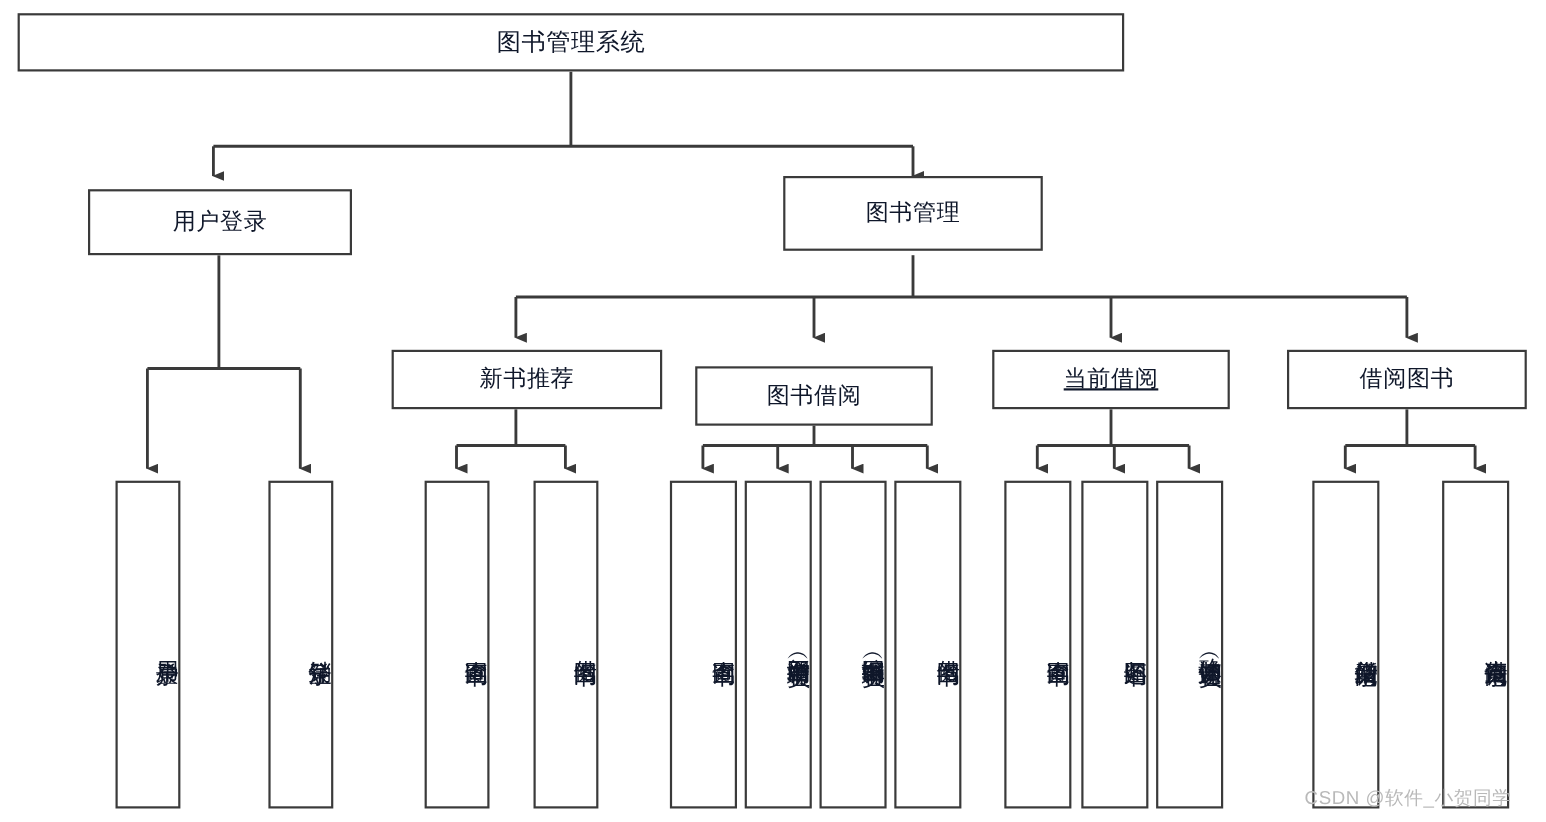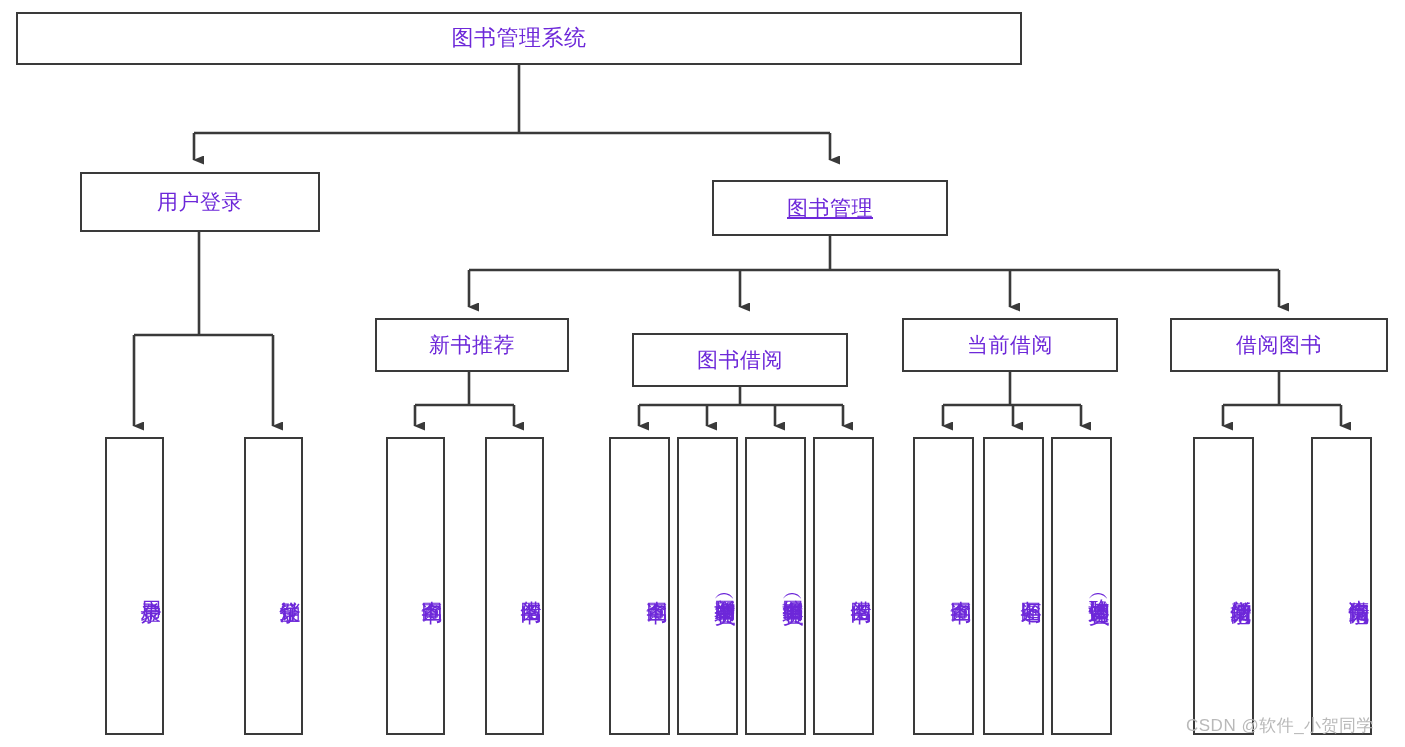--- a/index.html
+++ b/index.html
@@ -26,21 +26,21 @@
     pointer-events: none;
   }
   .node {
     position: absolute;
     box-sizing: border-box;
     border: 2px solid #3a3a3a;
     background: #ffffff;
     display: flex;
     align-items: center;
     justify-content: center;
-    color: #6d28d9;
+    color: #0f172a;
     letter-spacing: 0.5px;
   }
   .node.horizontal {
     font-size: 21px;
     line-height: 1.2;
   }
   .node.root-node {
     font-size: 22px;
   }
   .node.vertical {
@@ -123,31 +123,31 @@
     </g>
   </svg>
 
   <div class="node horizontal root-node" style="left:16px; top:12px; width:1006px; height:53px;">
     <span class="label">图书管理系统</span>
   </div>
 
   <div class="node horizontal" style="left:80px; top:172px; width:240px; height:60px;">
     <span class="label">用户登录</span>
   </div>
-  <div class="node horizontal" style="left:712px; top:180px; width:236px; height:56px;text-decoration:underline;">
+  <div class="node horizontal" style="left:712px; top:160px; width:236px; height:68px;">
     <span class="label">图书管理</span>
   </div>
 
-  <div class="node horizontal" style="left:375px; top:318px; width:194px; height:54px;">
+  <div class="node horizontal" style="left:356px; top:318px; width:246px; height:54px;">
     <span class="label">新书推荐</span>
   </div>
   <div class="node horizontal" style="left:632px; top:318px; width:216px; height:54px;margin-top:15px;">
     <span class="label">图书借阅</span>
   </div>
-  <div class="node horizontal" style="left:902px; top:318px; width:216px; height:54px;">
+  <div class="node horizontal" style="left:902px; top:318px; width:216px; height:54px;text-decoration:underline;">
     <span class="label">当前借阅</span>
   </div>
   <div class="node horizontal" style="left:1170px; top:318px; width:218px; height:54px;">
     <span class="label">借阅图书</span>
   </div>
 
   <div class="node vertical" style="left:105px; top:437px; width:59px; height:298px;">
     <span class="label">用户登录</span>
   </div>
   <div class="node vertical" style="left:244px; top:437px; width:59px; height:298px;">

